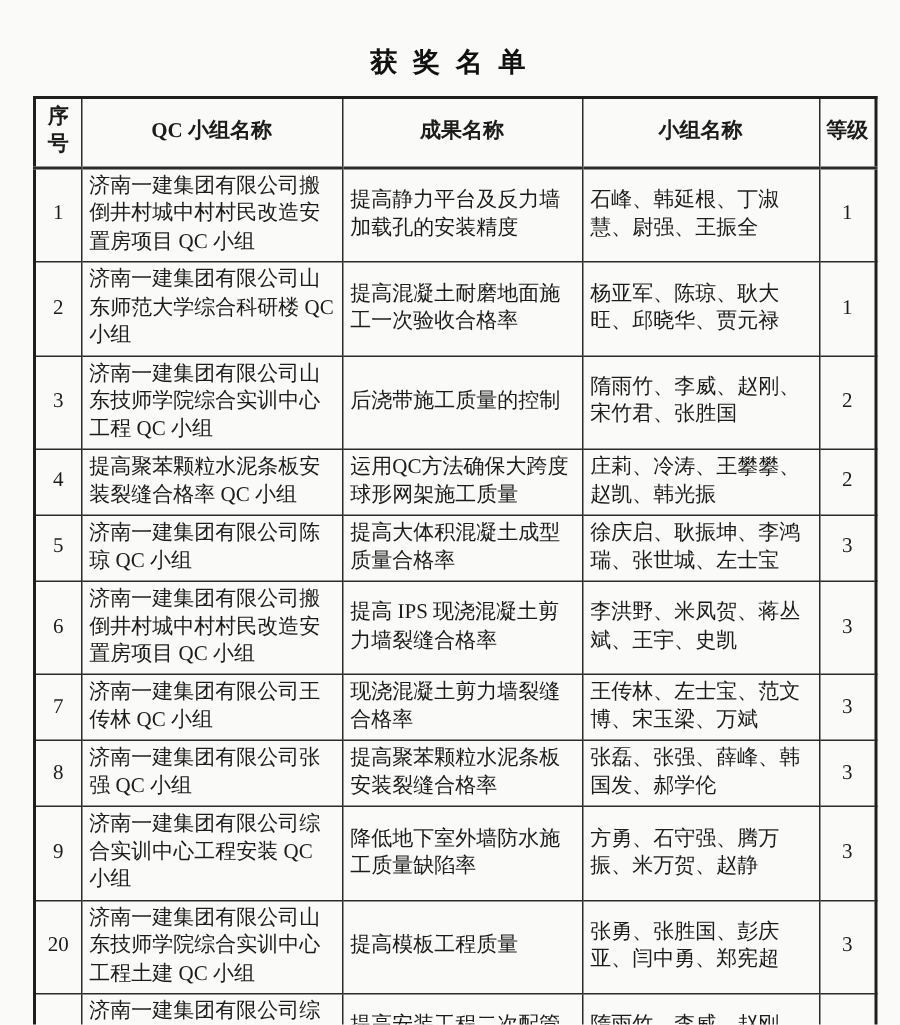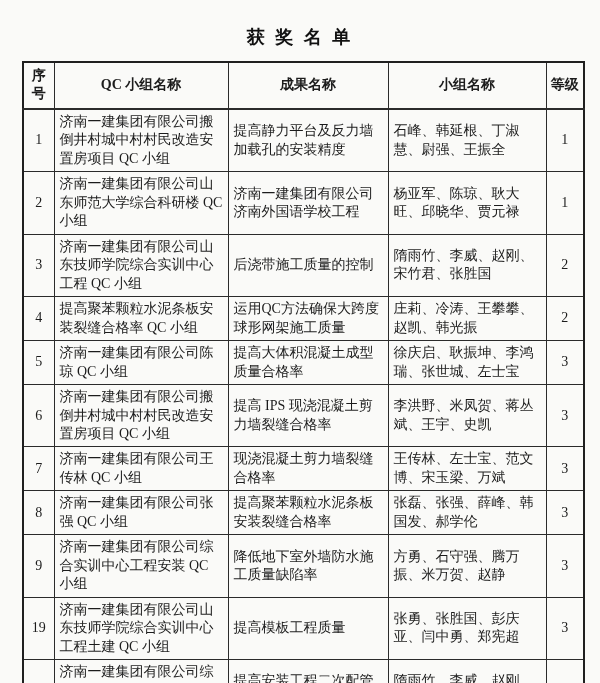--- a/index.html
+++ b/index.html
@@ -12,22 +12,22 @@
     font-family: "Liberation Serif", "DejaVu Serif", serif;
     color: #1c1c1c;
   }
   .page {
     position: relative;
     width: 600px;
     height: 683px;
     background: #fafaf8;
   }
   .doc-title {
-    margin: 12px;
-    padding-top: 13px;
+    margin: 0;
+    padding-top: 29px;
     text-align: center;
     font-size: 18px;
     font-weight: bold;
     letter-spacing: 3px;
     color: #111;
   }
   table.award-table {
     border-collapse: collapse;
     table-layout: fixed;
     width: 561px;
@@ -86,21 +86,21 @@
     <td class="cell-no">1</td>
     <td class="cell-group">济南一建集团有限公司搬倒井村城中村村民改造安置房项目 QC 小组</td>
     <td class="cell-achv">提高静力平台及反力墙加载孔的安装精度</td>
     <td class="cell-people">石峰、韩延根、丁淑慧、尉强、王振全</td>
     <td class="cell-grade">1</td>
   </tr>
 
   <tr>
     <td class="cell-no">2</td>
     <td class="cell-group">济南一建集团有限公司山东师范大学综合科研楼 QC 小组</td>
-    <td class="cell-achv">济南一建集团有限公司济南外国语学校工程</td>
+    <td class="cell-achv">提高混凝土耐磨地面施工一次验收合格率</td>
     <td class="cell-people">杨亚军、陈琼、耿大旺、邱晓华、贾元禄</td>
     <td class="cell-grade">1</td>
   </tr>
 
   <tr>
     <td class="cell-no">3</td>
     <td class="cell-group">济南一建集团有限公司山东技师学院综合实训中心工程 QC 小组</td>
     <td class="cell-achv">后浇带施工质量的控制</td>
     <td class="cell-people">隋雨竹、李威、赵刚、宋竹君、张胜国</td>
     <td class="cell-grade">2</td>
@@ -148,21 +148,21 @@
 
   <tr>
     <td class="cell-no">9</td>
     <td class="cell-group">济南一建集团有限公司综合实训中心工程安装 QC 小组</td>
     <td class="cell-achv">降低地下室外墙防水施工质量缺陷率</td>
     <td class="cell-people">方勇、石守强、腾万振、米万贺、赵静</td>
     <td class="cell-grade">3</td>
   </tr>
 
   <tr>
-    <td class="cell-no">19</td>
+    <td class="cell-no">20</td>
     <td class="cell-group">济南一建集团有限公司山东技师学院综合实训中心工程土建 QC 小组</td>
     <td class="cell-achv">提高模板工程质量</td>
     <td class="cell-people">张勇、张胜国、彭庆亚、闫中勇、郑宪超</td>
     <td class="cell-grade">3</td>
   </tr>
 
   <tr>
     <td class="cell-no">11</td>
     <td class="cell-group">济南一建集团有限公司综合实训中心工程安装 QC 小组</td>
     <td class="cell-achv">提高安装工程二次配管质量</td>

